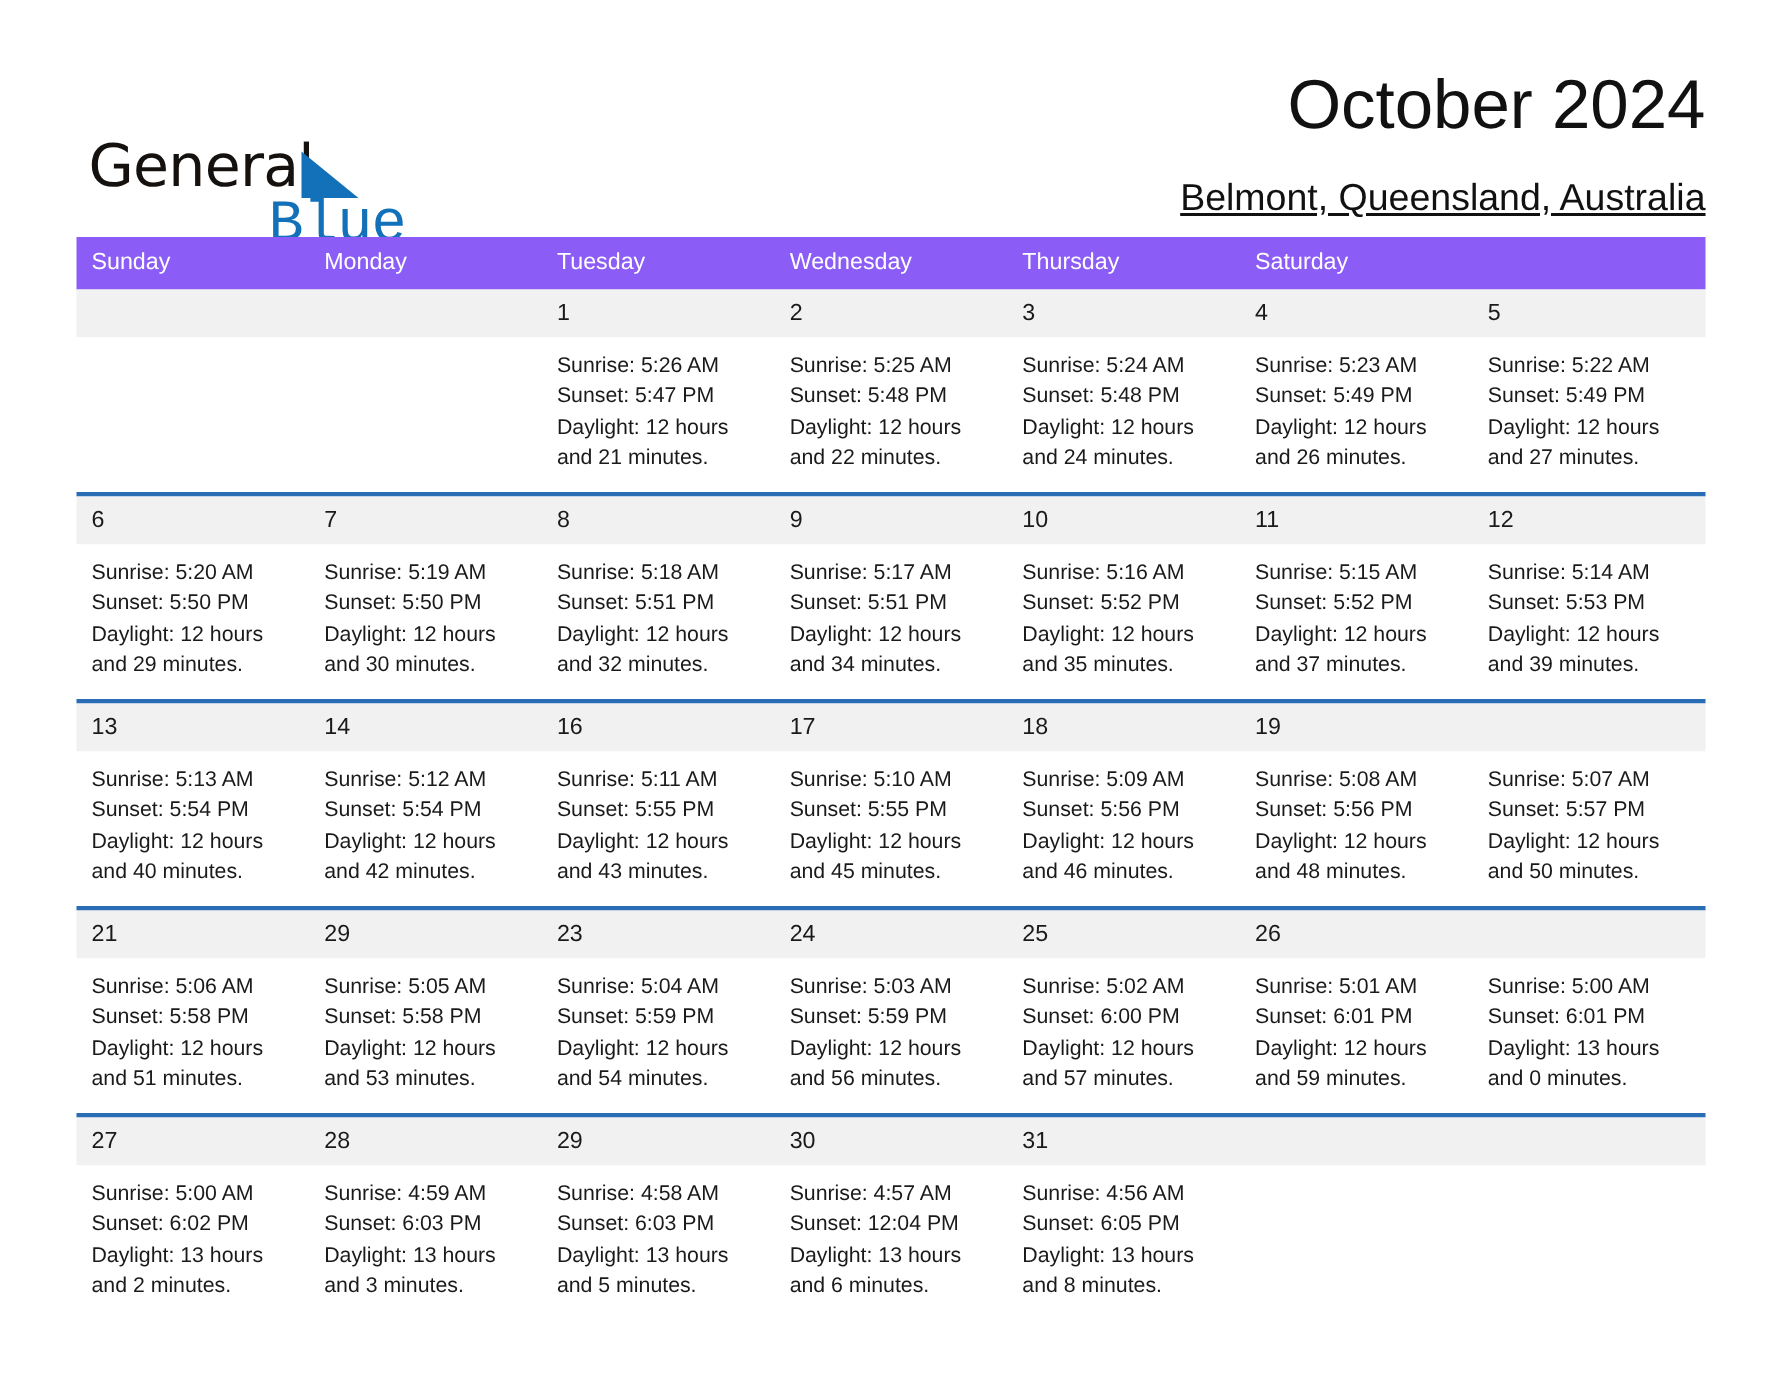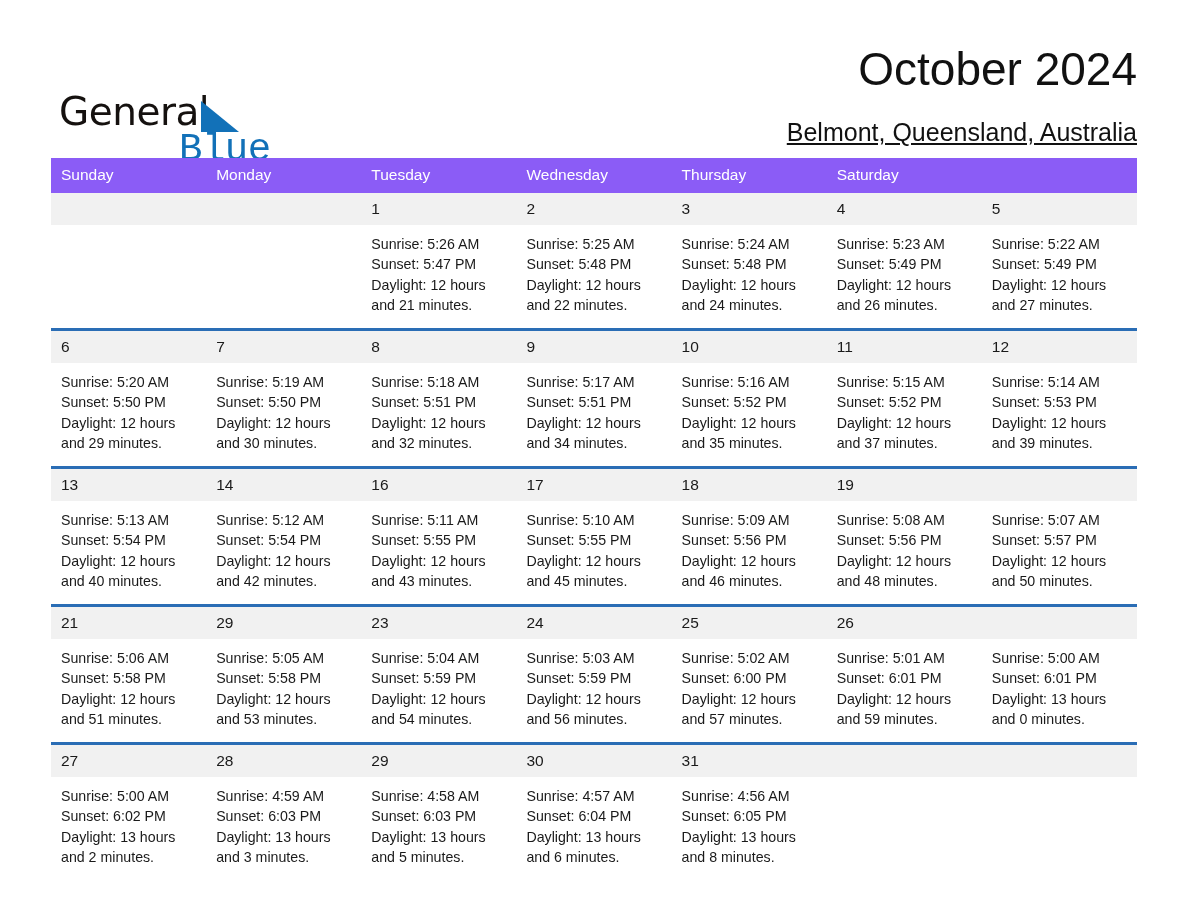--- a/index.html
+++ b/index.html
@@ -417,21 +417,21 @@
               <p>and 3 minutes.</p>
             </div>
             <div class="daycell">
               <p>Sunrise: 4:58 AM</p>
               <p>Sunset: 6:03 PM</p>
               <p>Daylight: 13 hours</p>
               <p>and 5 minutes.</p>
             </div>
             <div class="daycell">
               <p>Sunrise: 4:57 AM</p>
-              <p>Sunset: 6:04 PM</p>
+              <p>Sunset: 12:04 PM</p>
               <p>Daylight: 13 hours</p>
               <p>and 6 minutes.</p>
             </div>
             <div class="daycell">
               <p>Sunrise: 4:56 AM</p>
               <p>Sunset: 6:05 PM</p>
               <p>Daylight: 13 hours</p>
               <p>and 8 minutes.</p>
             </div>
             <div class="daycell empty"></div>

